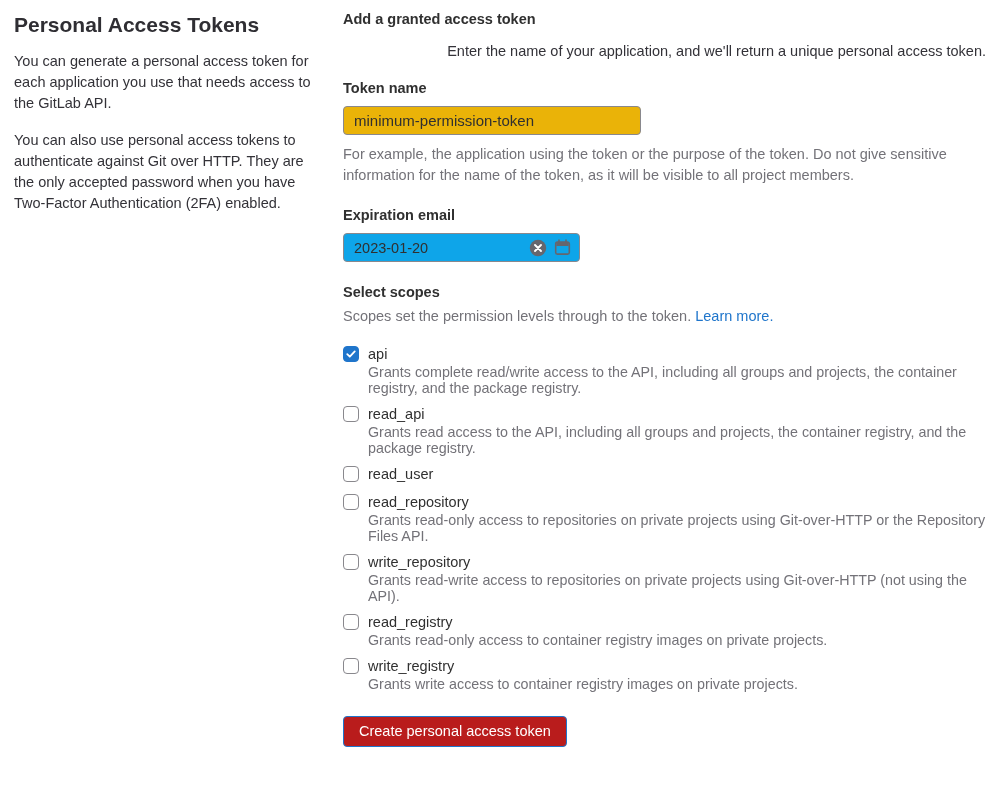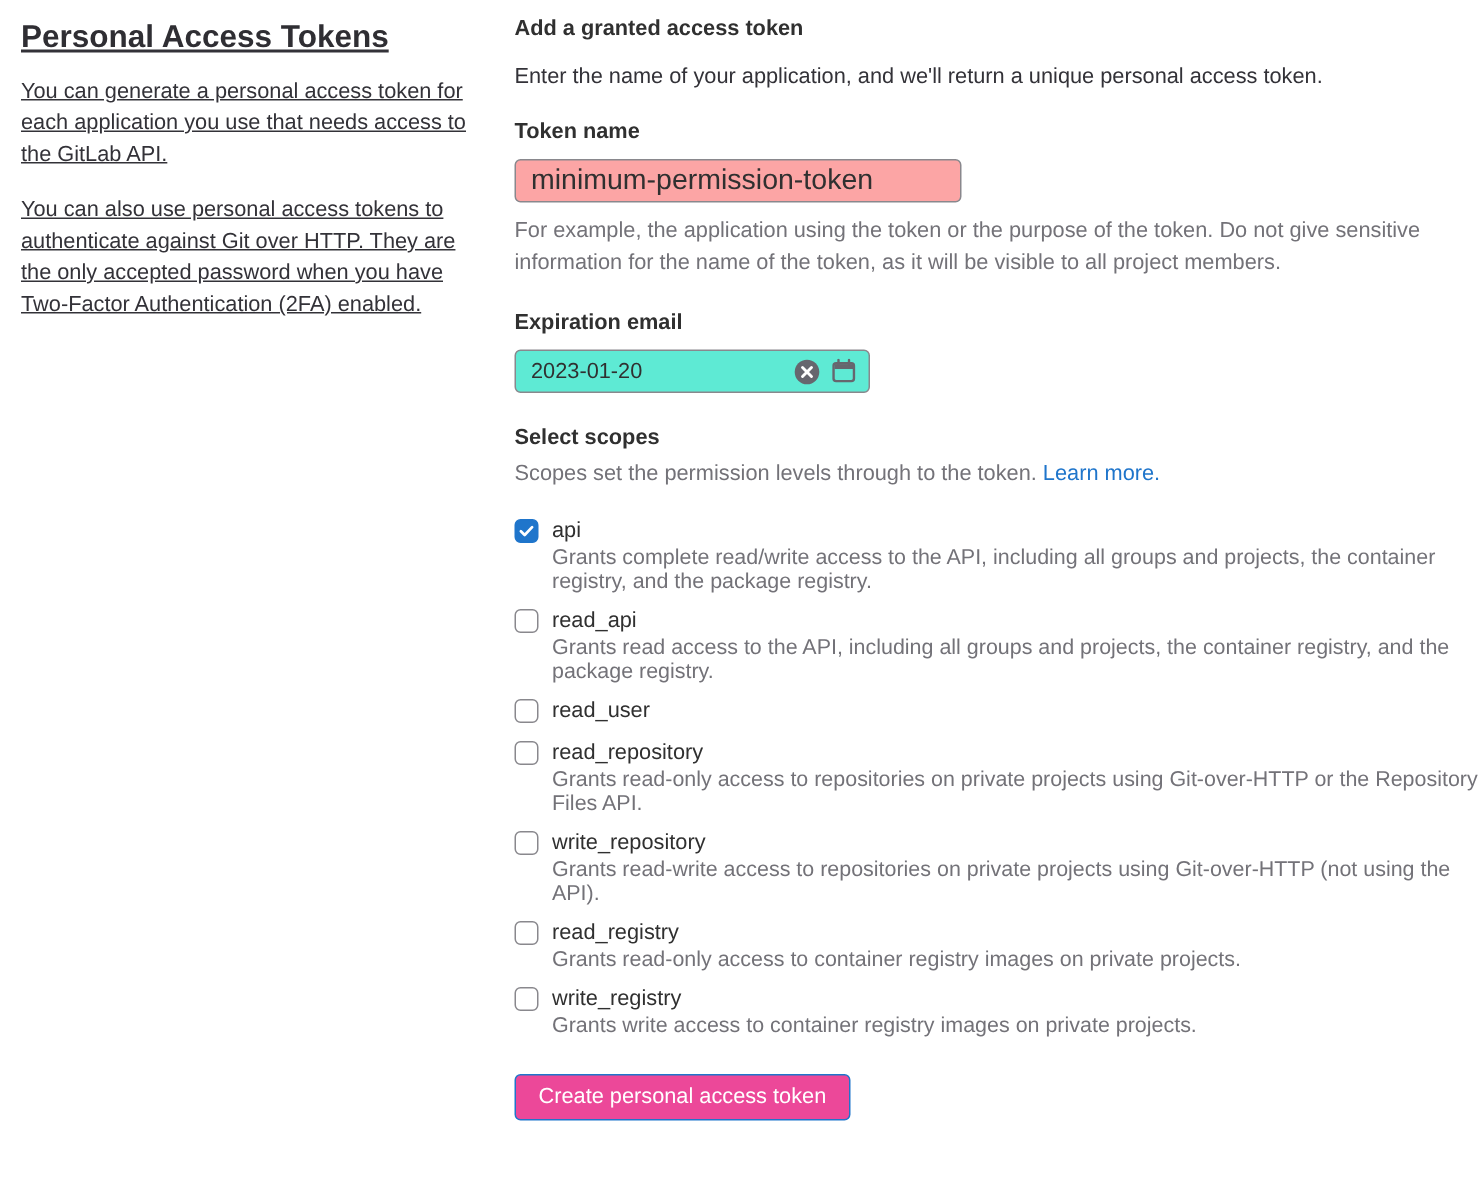--- a/index.html
+++ b/index.html
@@ -10,21 +10,20 @@
     font-family: "Liberation Sans", "DejaVu Sans", sans-serif;
     color: #333238;
     overflow: hidden;
   }
   .layout { display: flex; }
 
   
   .sidebar {
     flex: 0 0 343px;
     padding: 12px 28px 0 14px;
-    text-decoration: underline;
   }
   .page-title {
     font-size: 21px;
     font-weight: 700;
     color: #2f2e33;
     margin: 0 0 13px 0;
     line-height: 26px;
   }
   .sidebar p {
     font-size: 14.5px;
@@ -43,59 +42,60 @@
     font-weight: 700;
     color: #303030;
     line-height: 18px;
     margin: 0 0 13px 0;
   }
   .sub-text {
     font-size: 14.5px;
     line-height: 21px;
     color: #333238;
     margin: 0 0 17px 0;
+    text-align: right;
   }
   .field-label {
     display: block;
     font-size: 14.5px;
     font-weight: 700;
     color: #303030;
     line-height: 18px;
     margin: 0 0 9px 0;
   }
   .text-input {
     display: block;
     width: 298px;
     height: 29px;
     border: 1px solid #89888d;
     border-radius: 4px;
     padding: 0 10px;
     font-family: "Liberation Sans", "DejaVu Sans", sans-serif;
-    font-size: 19px;
-    color: #303030;
-    background: #fca5a5;
+    font-size: 15px;
+    color: #303030;
+    background: #eab308;
     outline: none;
     margin-bottom: 9px;
   }
   .help-text {
     font-size: 14.5px;
     line-height: 21px;
     color: #737278;
     margin: 0 0 20px 0;
   }
   .date-input {
     display: flex;
     align-items: center;
     width: 237px;
     height: 29px;
     border: 1px solid #89888d;
     border-radius: 4px;
     padding: 0 8px 0 10px;
     margin-bottom: 21px;
-    background: #5eead4;
+    background: #0ea5e9;
     cursor: text;
   }
   .date-value {
     flex: 1;
     font-size: 14.5px;
     color: #303030;
   }
   .icon-btn {
     border: none;
     background: none;
@@ -156,21 +156,21 @@
     margin-left: 25px;
     font-size: 14.3px;
     line-height: 16px;
     color: #737278;
   }
 
   
   .primary-btn {
     margin-top: 16px;
     display: inline-block;
-    background: #ec4899;
+    background: #b91c1c;
     color: #ffffff;
     border: 1px solid #1f75cb;
     border-radius: 4px;
     font-family: "Liberation Sans", "DejaVu Sans", sans-serif;
     font-size: 14.5px;
     line-height: 17px;
     padding: 6px 15px;
     height: 31px;
     cursor: pointer;
   }

